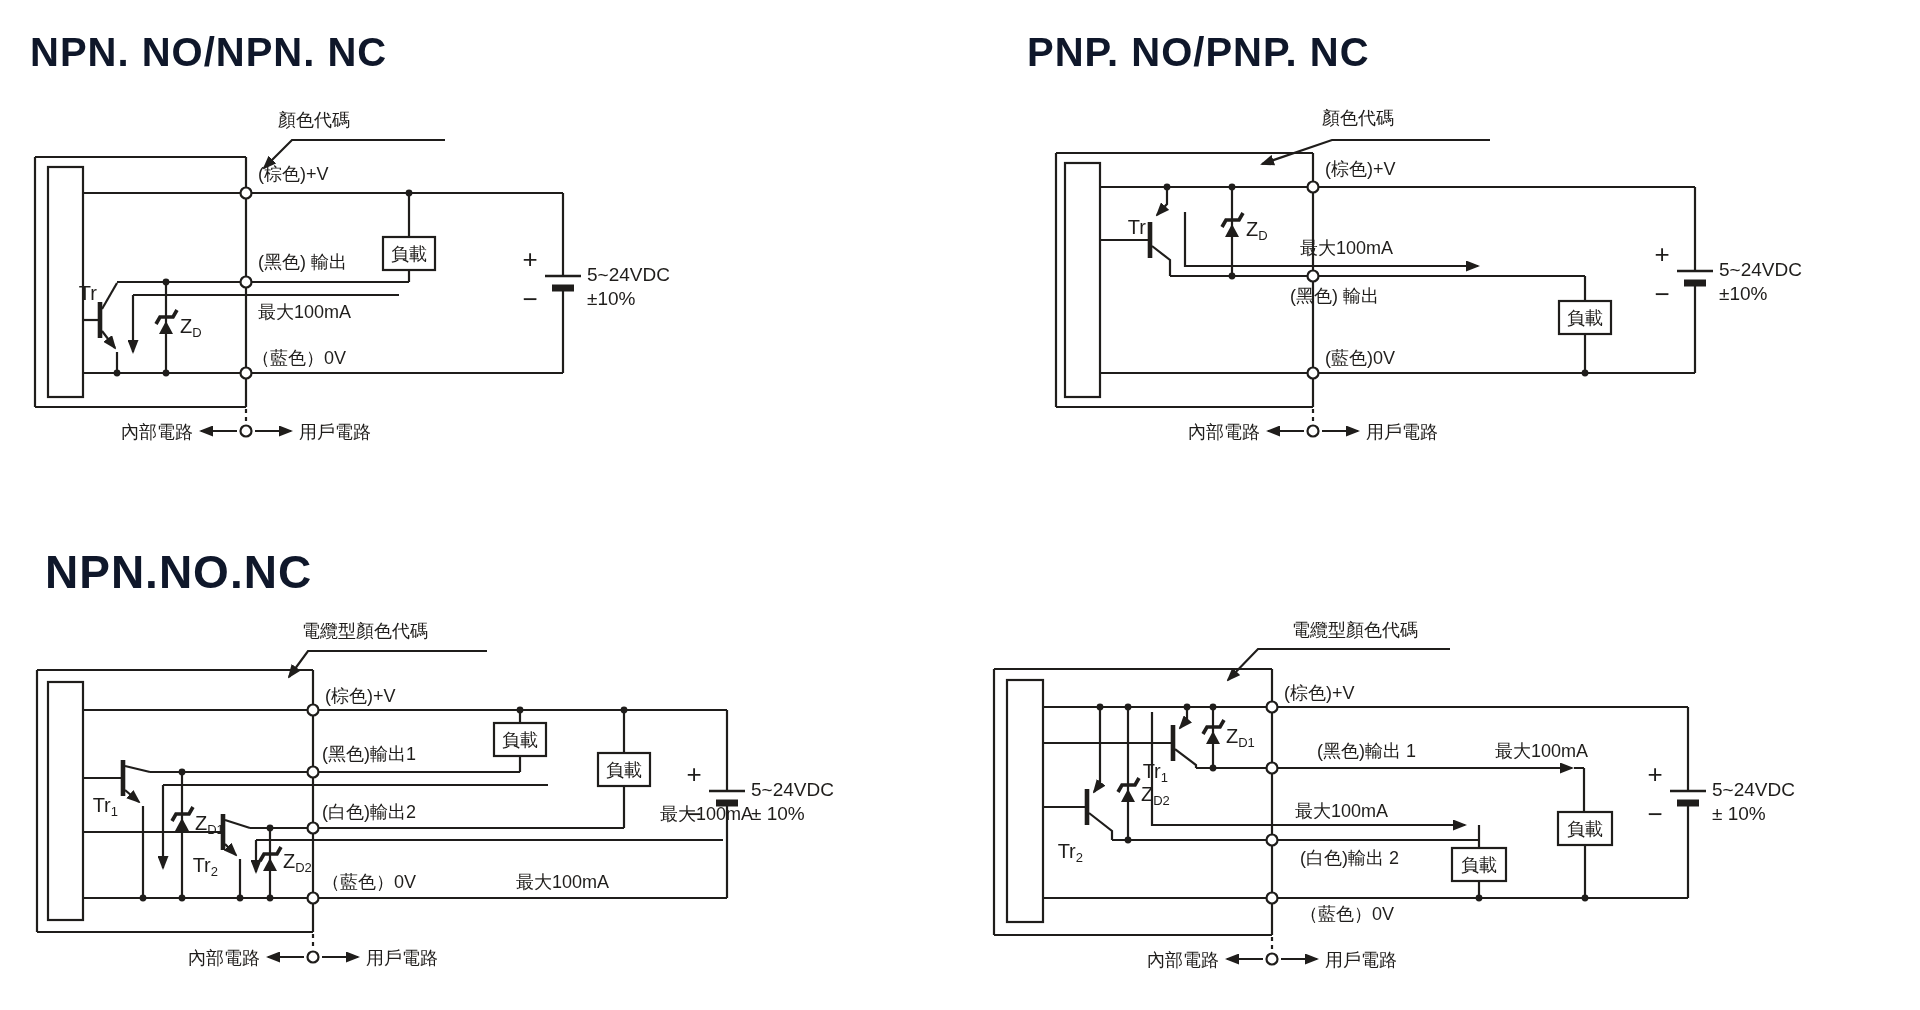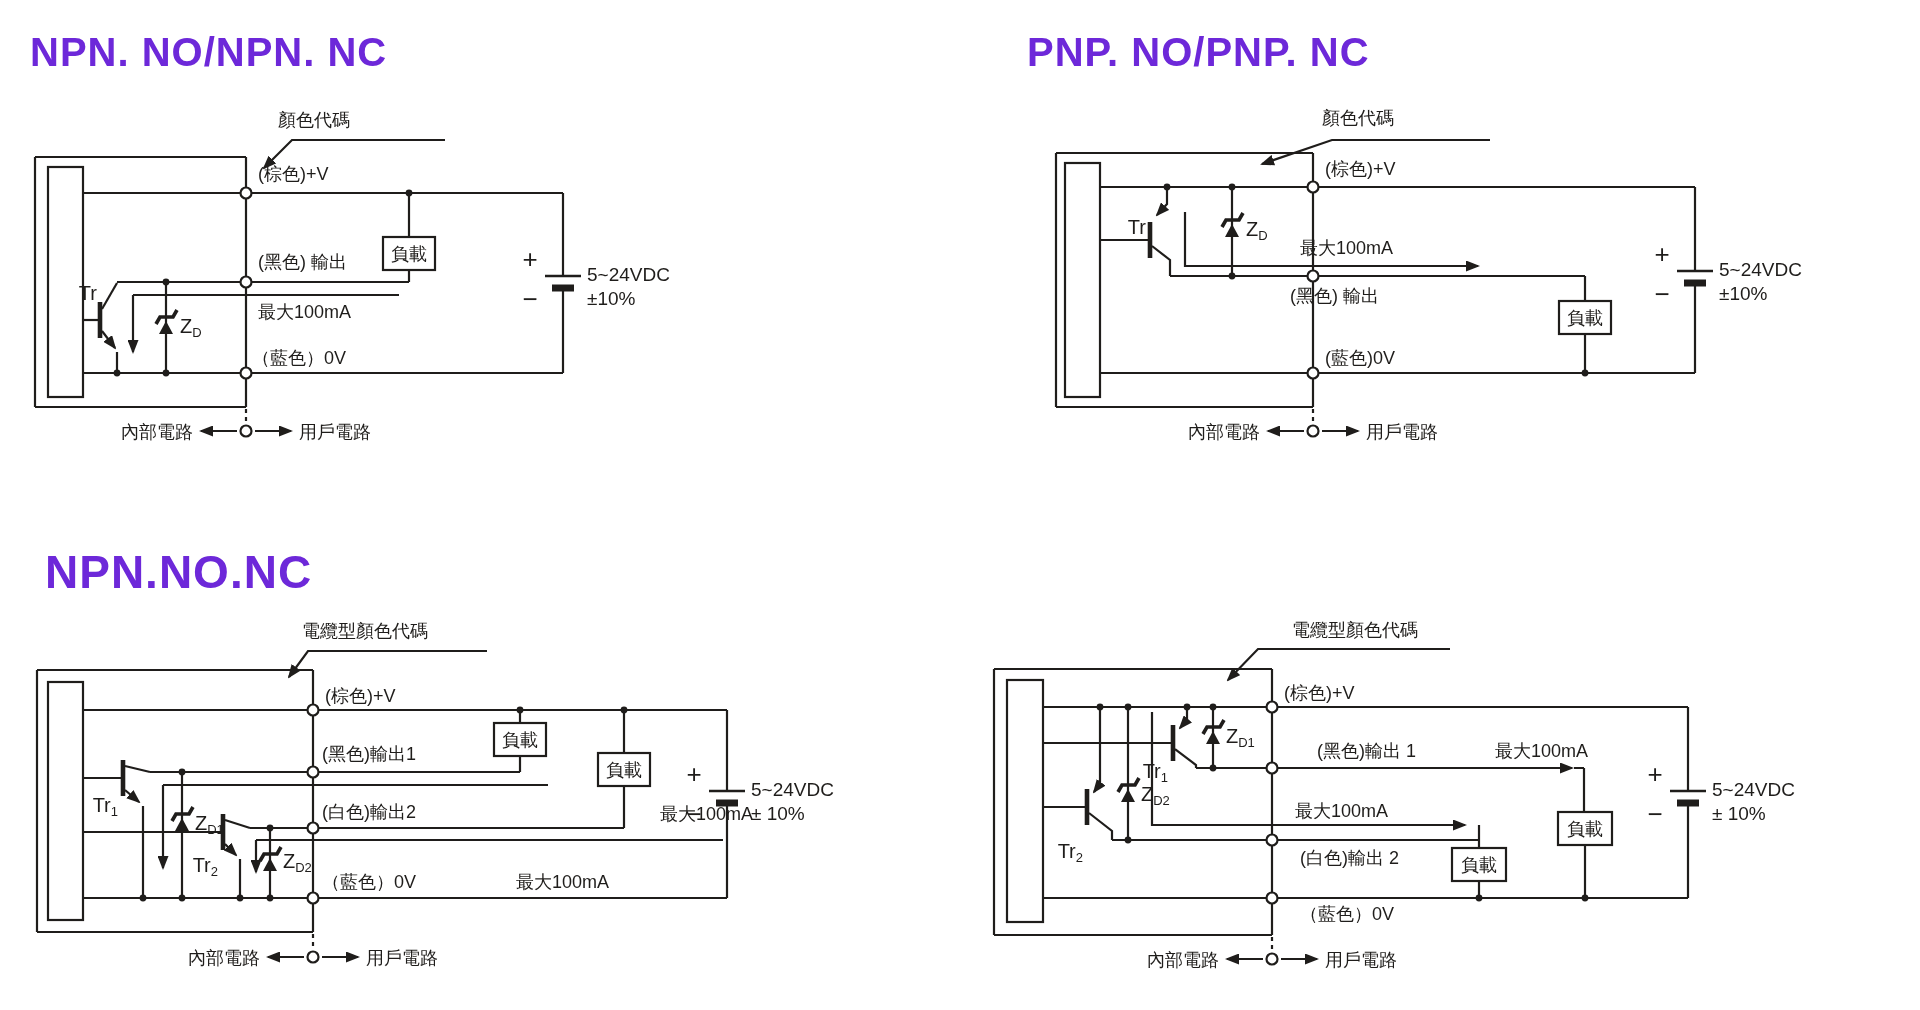--- a/index.html
+++ b/index.html
@@ -1,18 +1,18 @@
 <!DOCTYPE html>
 <html><head>
 <meta charset="utf-8">
 <style>
   html,body{margin:0;padding:0;background:#ffffff;}
   #page{position:relative;width:1920px;height:1010px;background:#ffffff;overflow:hidden;
         font-family:"Liberation Sans","DejaVu Sans",sans-serif;color:#221f1d;}
-  .ttl{position:absolute;font-weight:bold;color:#6d28d9;letter-spacing:1px;white-space:nowrap;}
+  .ttl{position:absolute;font-weight:bold;color:#0f172a;letter-spacing:1px;white-space:nowrap;}
   .vert{position:absolute;writing-mode:vertical-rl;text-orientation:upright;
         font-size:18px;letter-spacing:5px;color:#1f1d1b;width:20px;text-align:center;}
   svg{position:absolute;left:0;top:0;}
   .w{stroke:#1f1d1b;stroke-width:2.2;fill:none;}
   .wd{stroke:#1f1d1b;stroke-width:2.2;fill:none;stroke-dasharray:4 4;}
   .bar{stroke:#1f1d1b;stroke-width:4.6;fill:none;}
   .zb{stroke:#1f1d1b;stroke-width:3.6;fill:none;}
   .plateThin{stroke:#1f1d1b;stroke-width:2.6;fill:none;}
   .plateThick{stroke:#1f1d1b;stroke-width:7;fill:none;}
   .fill{fill:#1f1d1b;stroke:none;}

